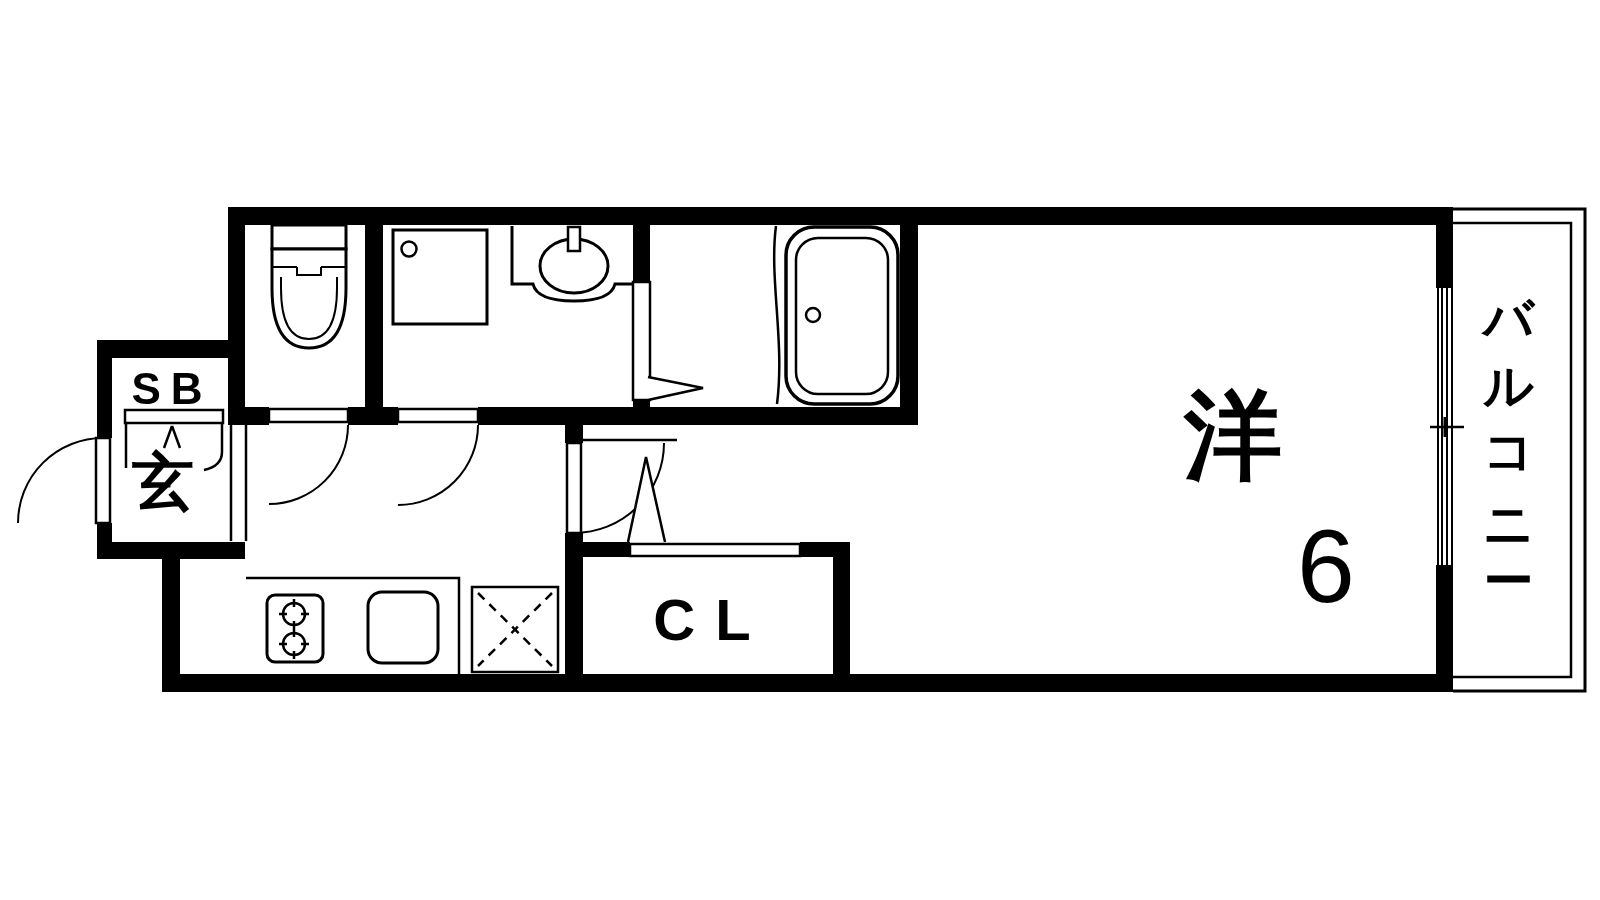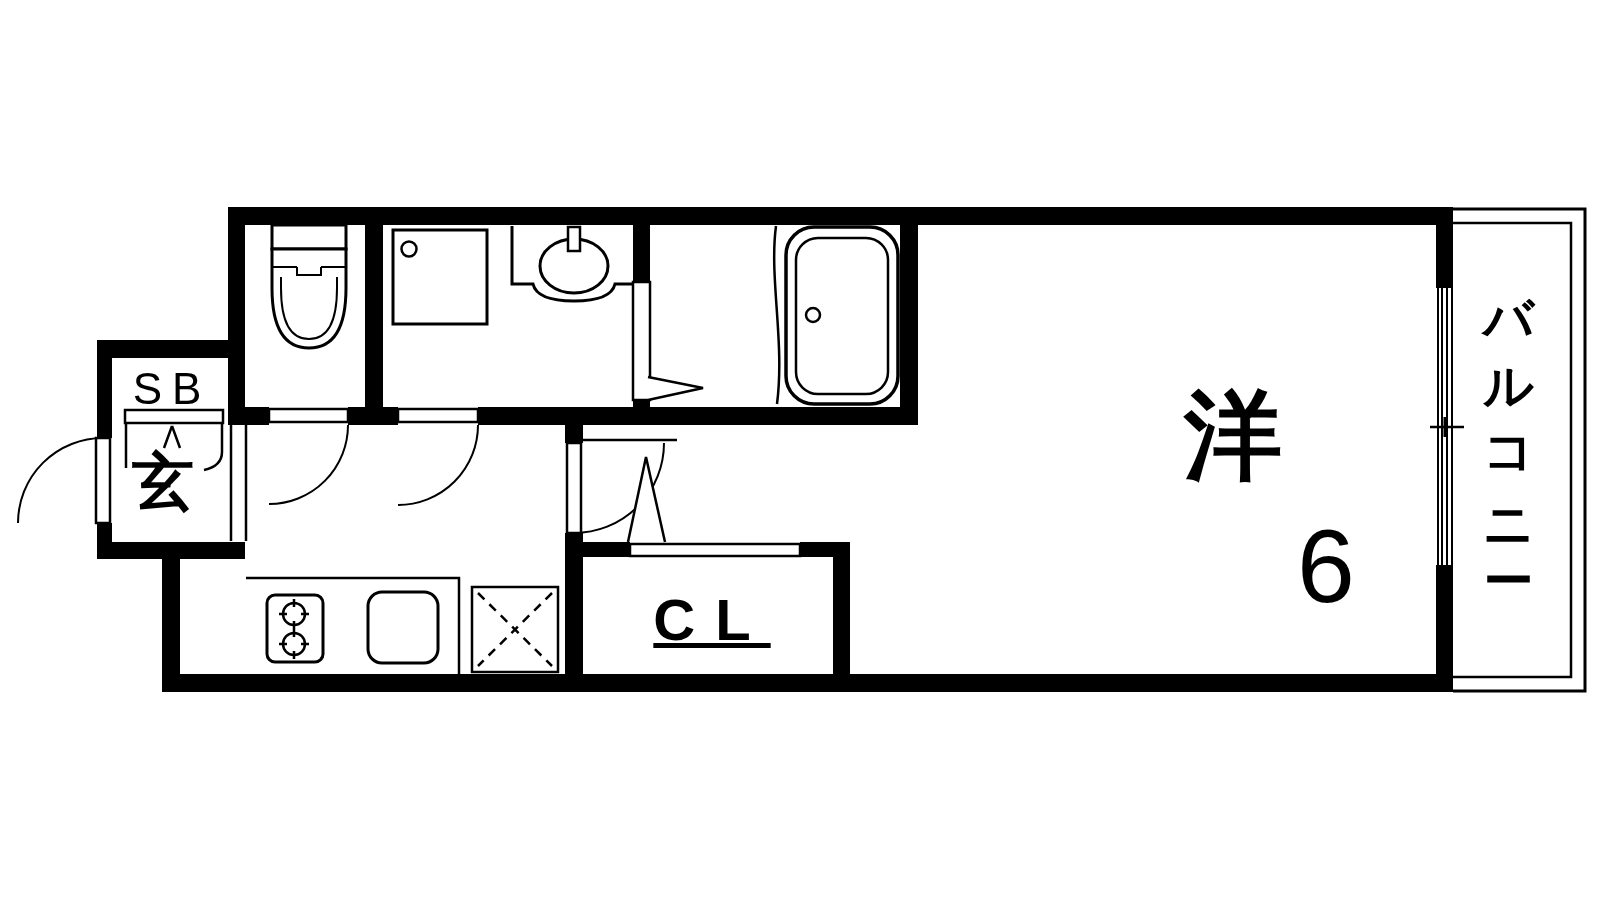--- a/index.html
+++ b/index.html
@@ -12,23 +12,23 @@
   }
   #plan-svg{position:absolute;left:0;top:0;}
   .lbl{
     position:absolute;
     color:#000;
     white-space:nowrap;
     transform:translate(-50%,-50%);
     line-height:1;
     user-select:none;
   }
-  .lbl-sb{left:172px;top:389px;font-size:44px;font-weight:400;letter-spacing:10px;text-align:center;}
+  .lbl-sb{left:172px;top:389px;font-size:44px;font-weight:700;letter-spacing:10px;text-align:center;}
   .lbl-gen{left:163px;top:482px;font-size:62px;font-weight:600;}
-  .lbl-cl{left:712px;top:620px;font-size:58px;font-weight:700;letter-spacing:20px;text-decoration:underline;}
+  .lbl-cl{left:712px;top:620px;font-size:58px;font-weight:700;letter-spacing:20px;}
   .lbl-room{left:1233px;top:435px;font-size:98px;font-weight:600;}
   .lbl-size{left:1326px;top:566px;font-size:104px;font-weight:400;}
   .lbl-balcony{
     left:1509px;top:262px;
     transform:translateX(-50%);
     writing-mode:vertical-rl;
     font-size:50px;font-weight:600;
     letter-spacing:16px;
   }
 </style>

